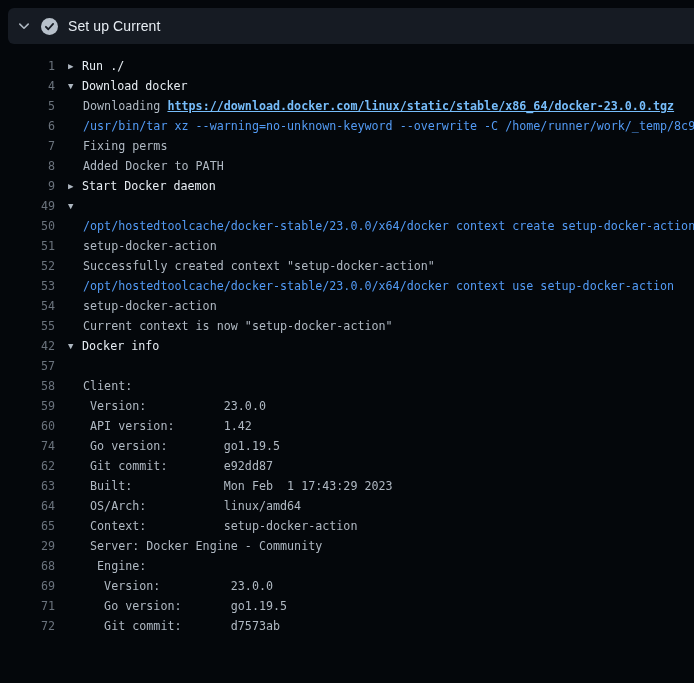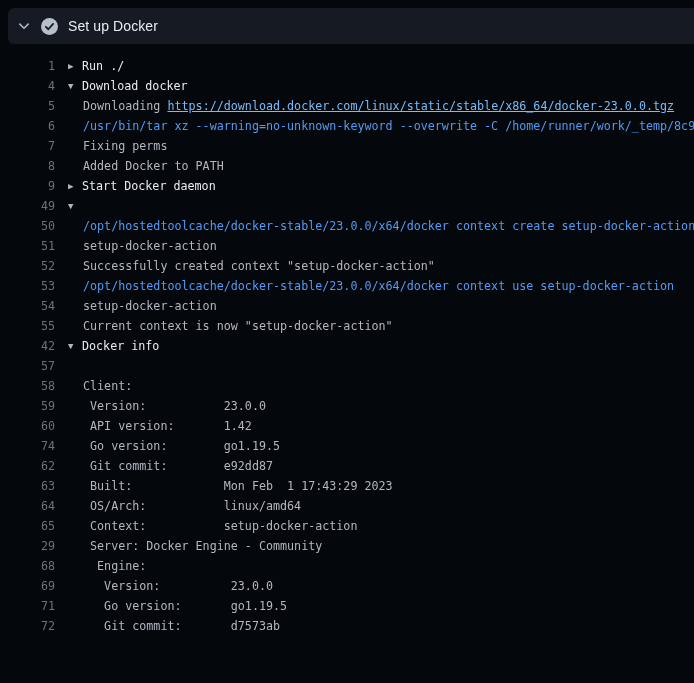--- a/index.html
+++ b/index.html
@@ -41,40 +41,40 @@
     cursor:pointer; user-select:none;
   }
   .content { margin-left:28px; color: var(--text, #b0b9c3); }
   .g-arrow {
     margin-left:13px; width:14px; flex:0 0 14px;
     color: var(--icon, #aeb7c1); font-size:9px; line-height:20px;
     text-align:left; cursor:pointer;
   }
   .g-title { color: var(--bright, #e7edf3); cursor:pointer; }
   .cmd { color: var(--cmd, #539bf5); }
-  .lnk { color: var(--link, #77bdfb); text-decoration:underline; cursor:pointer; }
+  .lnk { color: var(--link, #77bdfb); text-decoration:underline; cursor:pointer;font-weight:bold; }
 </style>
 </head>
 <body>
 
 <div class="viewport">
 
   <div class="step-header">
     <span class="chev">
       <svg width="14" height="14" viewBox="0 0 16 16">
         <path d="M3.2 5.8 L8 10.6 L12.8 5.8" fill="none" stroke="#aeb7c1" stroke-width="1.8" stroke-linecap="round" stroke-linejoin="round"></path>
       </svg>
     </span>
     <span class="status-ico">
       <svg width="17" height="17" viewBox="0 0 16 16">
         <circle cx="8" cy="8" r="8" fill="#b7c0ca"></circle>
         <path d="M4.6 8.3 L6.9 10.6 L11.4 5.6" fill="none" stroke="#161b23" stroke-width="1.7" stroke-linecap="round" stroke-linejoin="round"></path>
       </svg>
     </span>
-    <span class="step-title">Set up Docker</span>
+    <span class="step-title">Set up Current</span>
   </div>
 
   <div class="log" id="log">
       <div class="row"><span class="num">1</span><span class="g-arrow">▶</span><span class="g-title">Run ./</span></div>
       <div class="row"><span class="num">4</span><span class="g-arrow">▼</span><span class="g-title">Download docker</span></div>
       <div class="row"><span class="num">5</span><span class="content"><span>Downloading </span><span class="lnk">https://download.docker.com/linux/static/stable/x86_64/docker-23.0.0.tgz</span></span></div>
       <div class="row"><span class="num">6</span><span class="content cmd">/usr/bin/tar xz --warning=no-unknown-keyword --overwrite -C /home/runner/work/_temp/8c91</span></div>
       <div class="row"><span class="num">7</span><span class="content">Fixing perms</span></div>
       <div class="row"><span class="num">8</span><span class="content">Added Docker to PATH</span></div>
       <div class="row"><span class="num">9</span><span class="g-arrow">▶</span><span class="g-title">Start Docker daemon</span></div>

